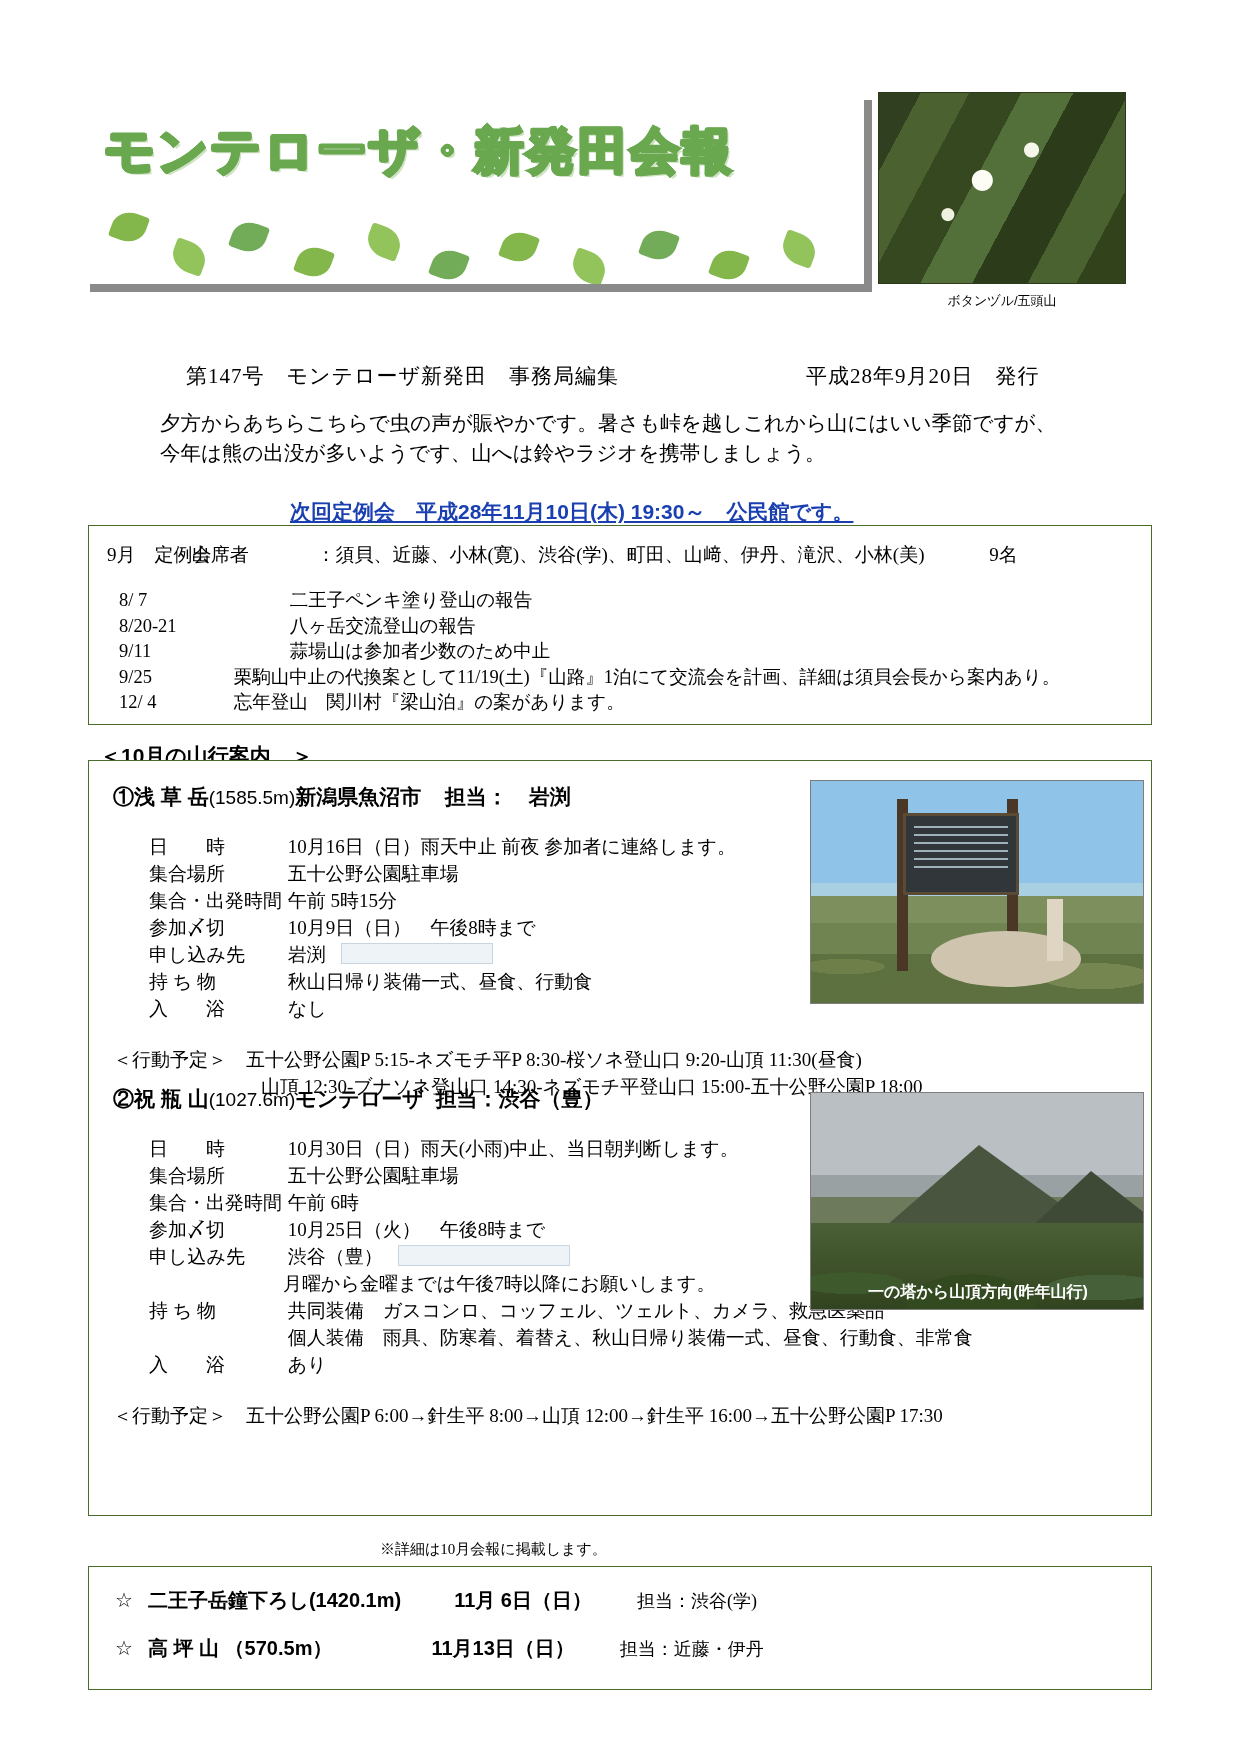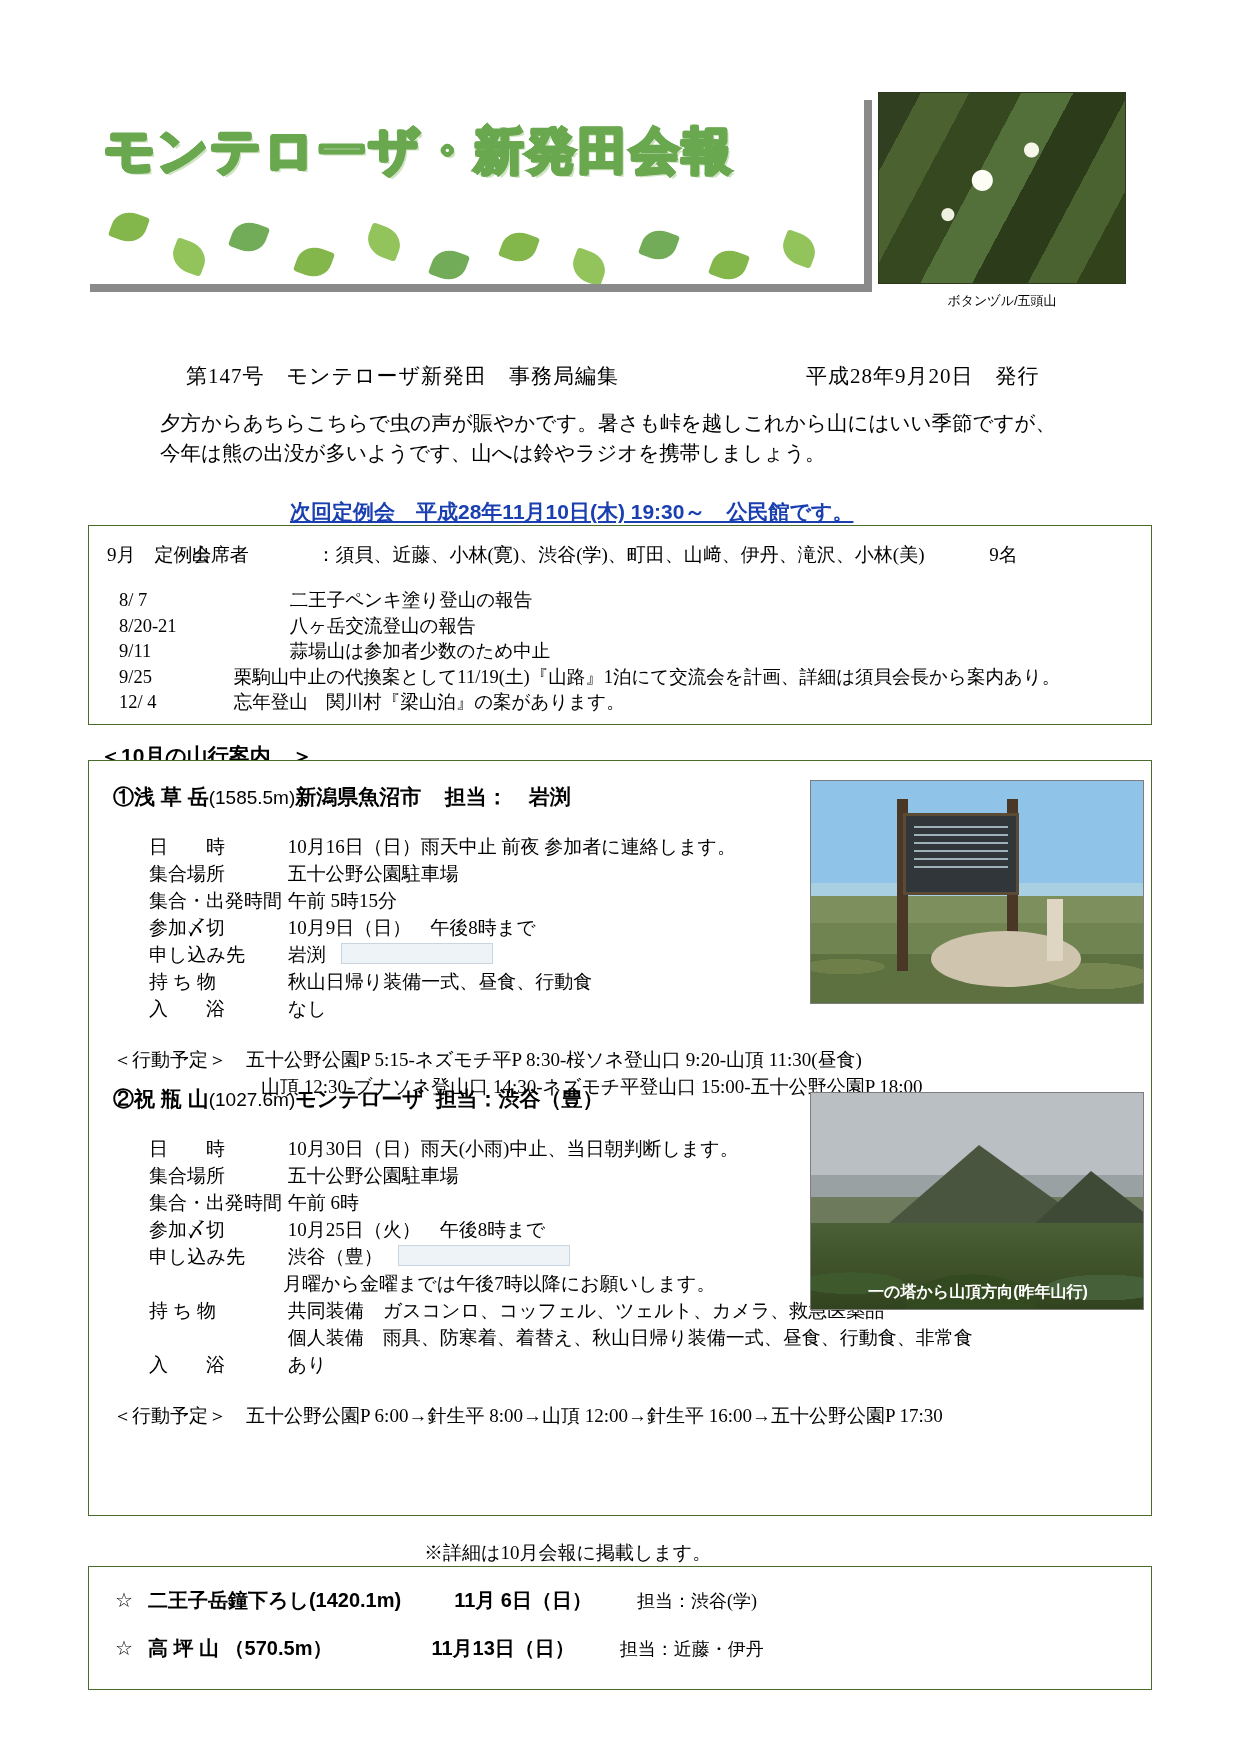--- a/index.html
+++ b/index.html
@@ -178,23 +178,23 @@
     position: absolute;
     font-family: "Liberation Sans", sans-serif;
     font-size: 21px;
     font-weight: bold;
     white-space: nowrap;
   }
   .sec-head-oct { left: 100px; top: 742px; }
   .sec-head-nov { left: 104px; top: 1566px; }
   .sec-note-nov {
     position: absolute;
-    left: 424px;
+    left: 380px;
     top: 1540px;
-    font-size: 19px;
+    font-size: 15px;
     white-space: nowrap;
   }
 
   .box-oct {
     left: 88px;
     top: 760px;
     width: 1064px;
     height: 756px;
   }
   .box-nov {

